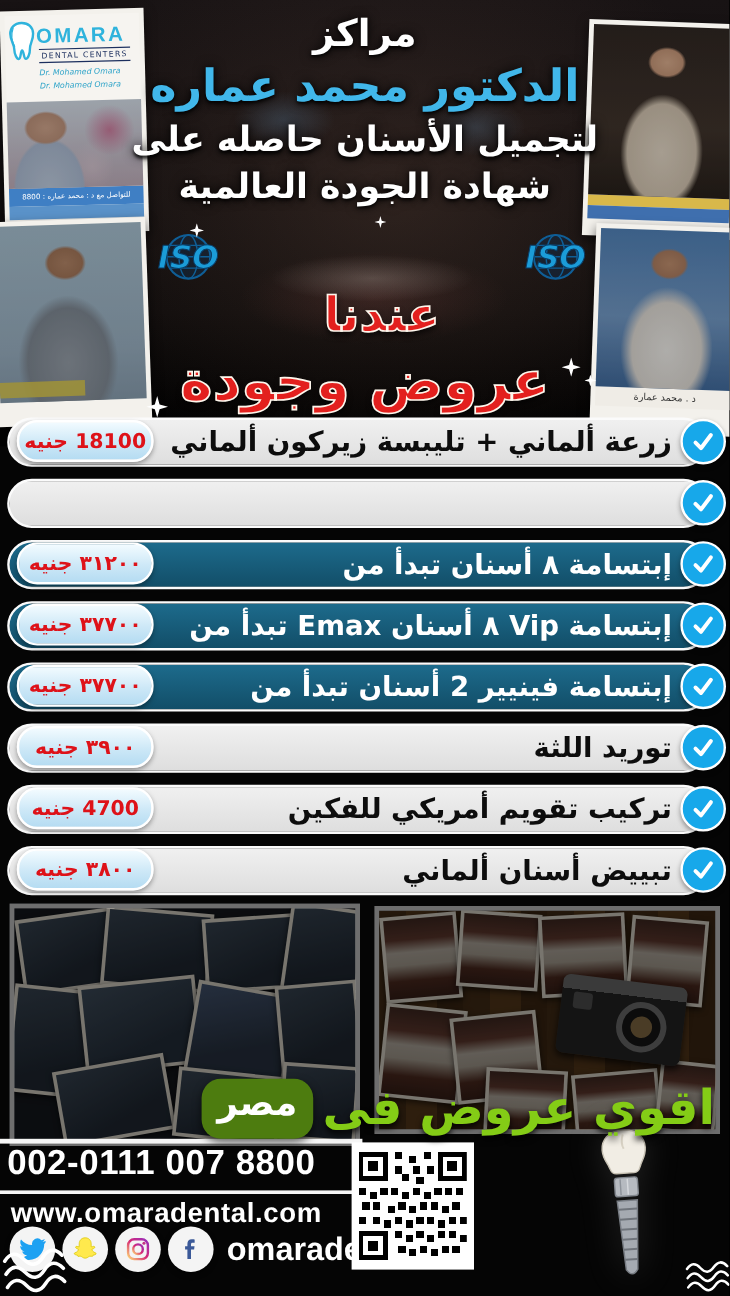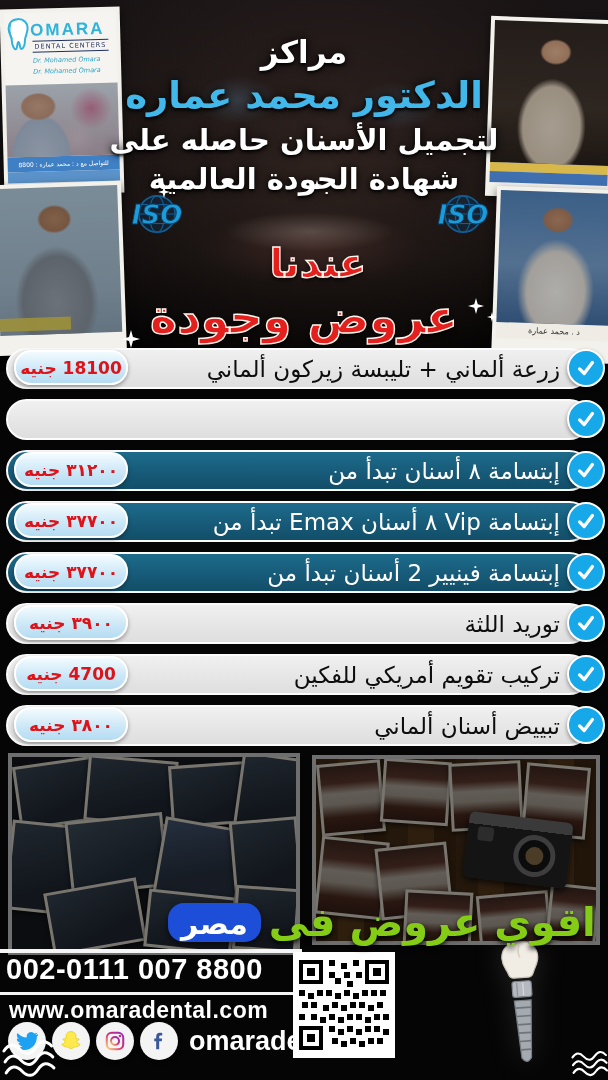--- a/index.html
+++ b/index.html
@@ -64,21 +64,21 @@
       background:
         radial-gradient(22px 18px at 58px 28px, #b98a6a 0%, #a87a5e 60%, transparent 72%),
         radial-gradient(48px 66px at 58px 100px, #e8e6e2 0%, #d8d4ce 60%, transparent 80%),
         radial-gradient(8px 30px at 58px 78px, #31457e 0%, transparent 80%),
         linear-gradient(180deg,#4f7fb4 0%,#6f95c0 55%,#3f6899 100%);filter:brightness(.75);}
   .strip-white{height:16px;background:#efece6;color:#333;font-size:8px;line-height:16px;
       direction:rtl;text-align:center;}
 
   
   .title-block{position:absolute;left:0;right:0;top:10px;text-align:center;direction:rtl;z-index:3;}
-  .t-line{font-weight:700;text-shadow:0 0 10px rgba(0,0,0,.95),0 2px 3px rgba(0,0,0,.85);margin-top:24px;}
+  .t-line{font-weight:700;text-shadow:0 0 10px rgba(0,0,0,.95),0 2px 3px rgba(0,0,0,.85);}
   .t1{font-size:31px;color:#fff;}
   .t2{font-size:37px;color:#41b7ea;margin-top:4px;}
   .t3{font-size:29px;color:#fff;margin-top:6px;}
   .t4{font-size:29px;color:#fff;margin-top:5px;}
 
   
   .iso-badge{position:absolute;top:192px;width:78px;height:44px;z-index:3;}
   #iso-left{left:118px;} #iso-right{left:424px;}
 
   
@@ -96,21 +96,21 @@
   .offers{position:absolute;left:2px;right:2px;top:347px;z-index:5;}
   .offer-row{position:relative;height:43px;margin-bottom:8px;}
   .pill{position:absolute;left:4px;right:16px;top:1px;bottom:1px;border-radius:21px;
     border:2px solid #fbfbfb;box-sizing:border-box;}
   .offer-light .pill{background:linear-gradient(180deg,#f0f0f0,#dedede);}
   .offer-dark  .pill{background:linear-gradient(180deg,#1d6b8c,#124e68);}
   .check{position:absolute;right:1px;top:2px;width:38px;height:38px;border-radius:50%;
     background:#17a8ea;border:2px solid #fff;box-sizing:border-box;z-index:2;
     display:flex;align-items:center;justify-content:center;box-shadow:0 2px 4px rgba(0,0,0,.4);}
   .otext{position:absolute;right:46px;top:50%;transform:translateY(-50%);direction:rtl;
-    white-space:nowrap;font-size:23px;font-weight:400;z-index:1;}
+    white-space:nowrap;font-size:23px;font-weight:700;z-index:1;}
   .offer-light .otext{color:#0d0d0d;}
   .offer-dark .otext{color:#fff;}
   .price{position:absolute;left:12px;top:3px;height:35px;min-width:114px;border-radius:17px;
     background:linear-gradient(180deg,#f2fbff 0%,#cde8f7 55%,#b5dcf2 100%);
     border:2px solid #fff;box-sizing:border-box;display:flex;align-items:center;justify-content:center;
     direction:rtl;color:#de1219;font-size:17px;font-weight:700;z-index:3;
     box-shadow:0 2px 4px rgba(0,0,0,.35);}
 
   
   .collage{position:absolute;border:4px solid #6e6e6e;box-sizing:border-box;overflow:hidden;z-index:2;}
@@ -127,21 +127,21 @@
     box-shadow:0 3px 6px rgba(0,0,0,.7);z-index:3;}
   .lens{position:absolute;right:14px;top:16px;width:42px;height:42px;border-radius:50%;
     background:#0c0c0c;border:5px solid #3d3d3d;box-sizing:border-box;}
   .lens-in{position:absolute;right:26px;top:28px;width:18px;height:18px;border-radius:50%;background:#4a3c26;}
   .viewfinder{position:absolute;left:10px;top:14px;width:16px;height:14px;border-radius:3px;background:#2c2c2c;}
 
   
   .best-offer{position:absolute;left:168px;top:899px;direction:rtl;display:flex;align-items:center;
     gap:8px;z-index:6;}
   .best-text{color:#84cc16;font-size:40px;font-weight:800;text-shadow:0 3px 5px rgba(0,0,0,.85);white-space:nowrap;}
-  .best-hl{background:#1d4ed8;color:#fff;font-size:30px;font-weight:800;padding:3px 13px 1px;
+  .best-hl{background:#4d7c0f;color:#fff;font-size:30px;font-weight:800;padding:3px 13px 12px;
     border-radius:16px;box-shadow:0 3px 7px rgba(0,0,0,.6);text-align:right;}
 
   
   .rule{position:absolute;left:0;width:302px;background:#f5f5f5;z-index:5;}
   #rule1{top:949px;height:4px;} #rule2{top:992px;height:3px;}
   .phone{position:absolute;left:6px;top:953px;color:#fff;font-size:29px;font-weight:800;
     letter-spacing:.5px;font-family:"Liberation Sans",sans-serif;z-index:5;white-space:nowrap;}
   .website{position:absolute;left:9px;top:997px;color:#fff;font-size:23px;font-weight:700;
     letter-spacing:.5px;font-family:"Liberation Sans",sans-serif;z-index:5;}
   .social-row{position:absolute;left:8px;top:1022px;display:flex;align-items:center;gap:6px;z-index:5;}

